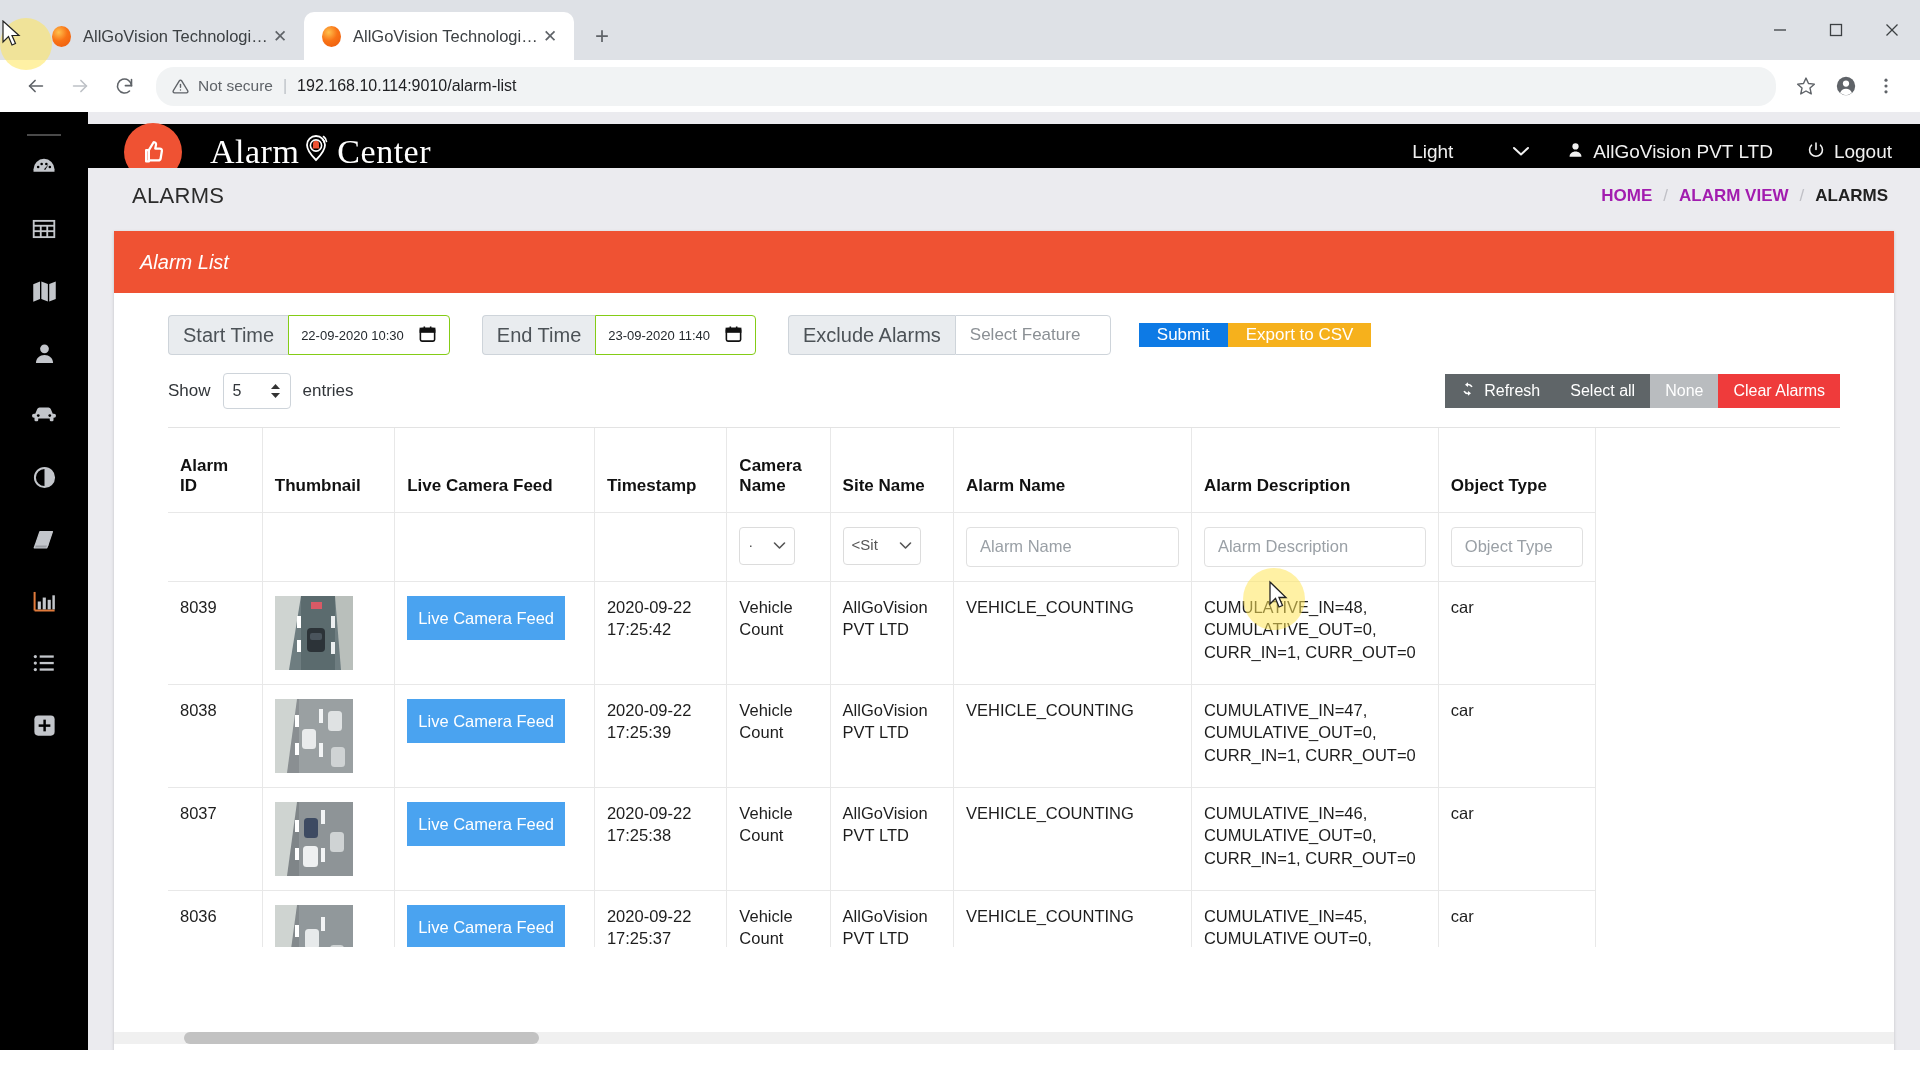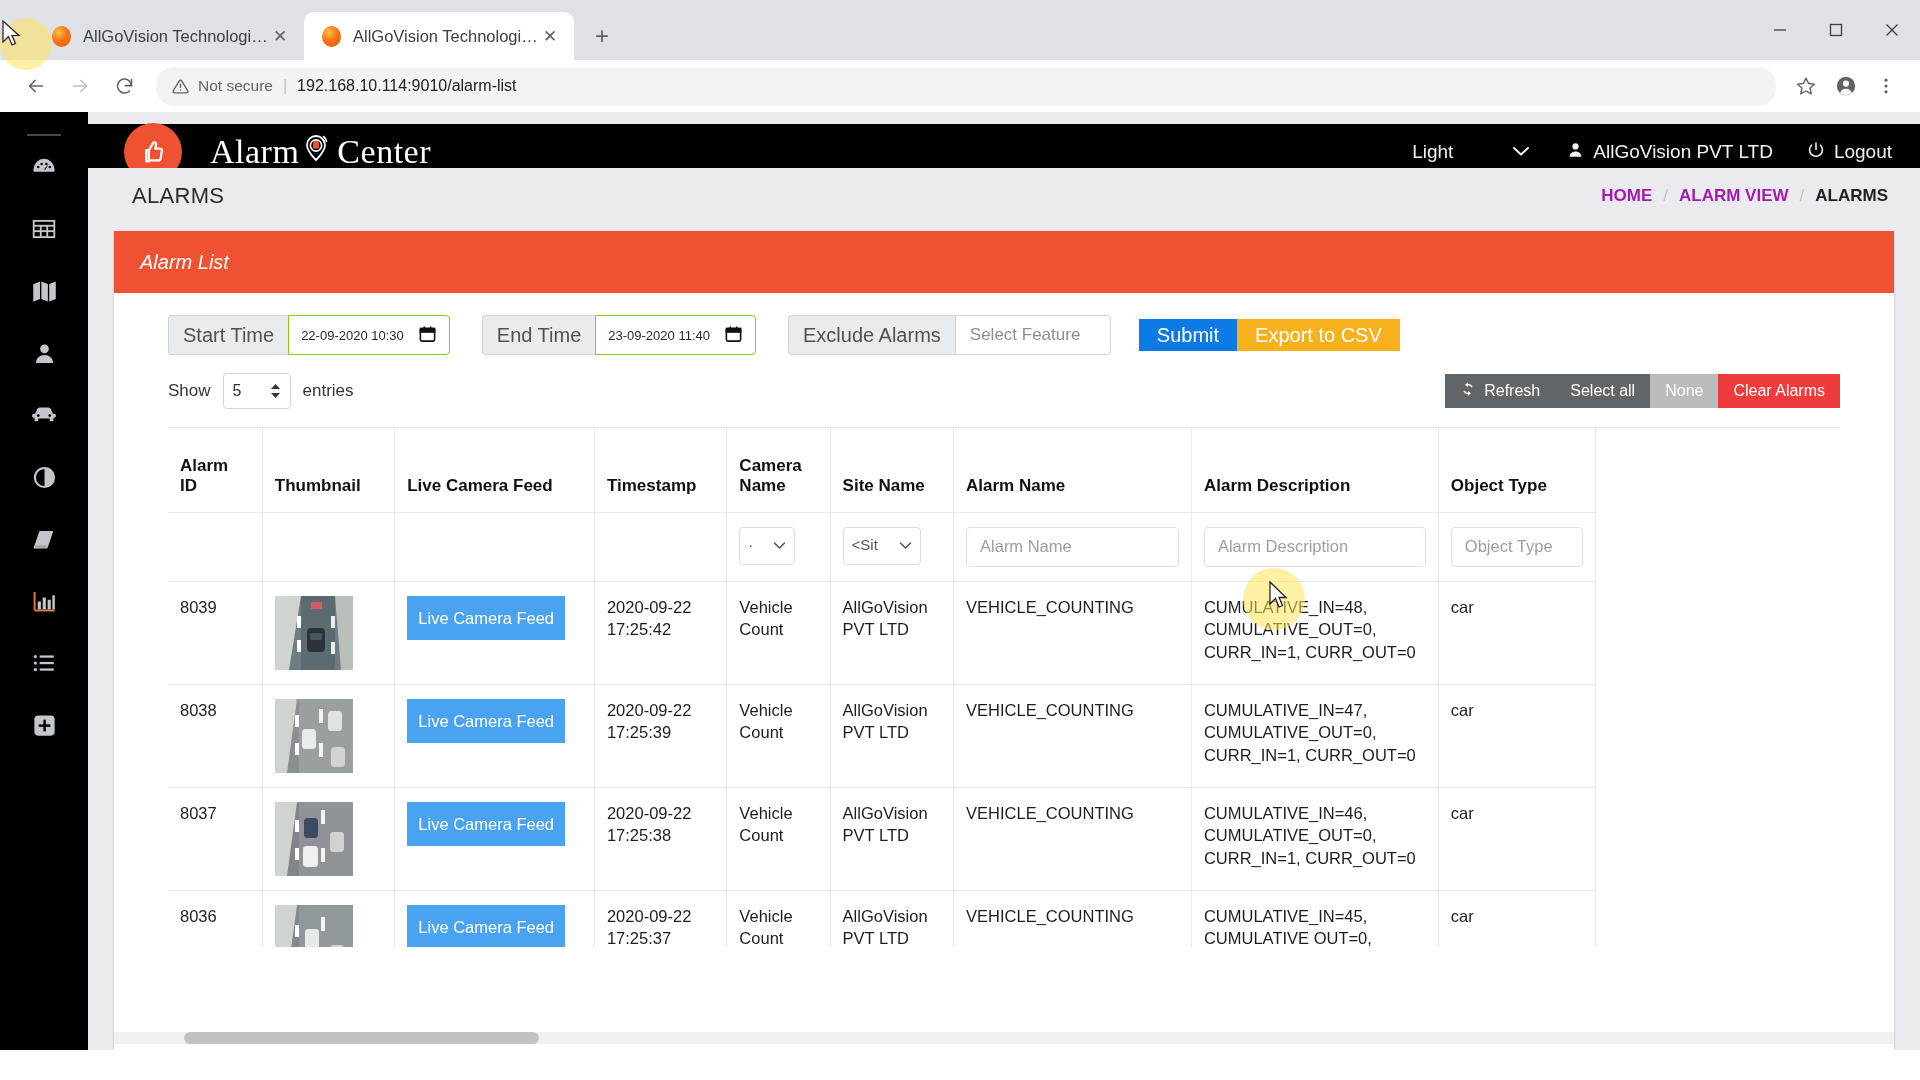--- a/index.html
+++ b/index.html
@@ -85,21 +85,21 @@
   .filters { display:flex; align-items:center; padding:22px 0 0 54px; gap:0; }
   .igroup { display:flex; align-items:stretch; height:40px; margin-right:32px; }
   .iaddon { background:#e9ecef; border:1px solid #ced4da; border-right:none; border-radius:4px 0 0 4px;
             display:flex; align-items:center; padding:0 14px; font-size:20px; color:#4c5257; white-space:nowrap; }
   .ifield { border:1px solid #84cc16; border-radius:0 4px 4px 0; display:flex; align-items:center;
             padding:0 12px; font-size:13px; color:#24292e; background:#fff; gap:14px; }
   .ifield .dateval { white-space:nowrap; }
   .cal-ico { color:#111; }
   .plainfield { border:1px solid #ced4da; border-radius:4px; display:flex; align-items:center;
                 padding:0 14px; font-size:17px; color:#8b9095; background:#fff; width:156px; height:40px; }
-  .btn { height:32px; display:flex; align-items:center; padding:8px 18px; font-size:20px; color:#fff; border:none; }
+  .btn { height:24px; display:flex; align-items:center; padding:8px 18px; font-size:17px; color:#fff; border:none; }
   .btn-submit { background:#0d7ae5; }
   .btn-csv { background:#f6b11c; }
 
   .showrow { display:flex; align-items:center; padding:18px 54px 0 54px; }
   .showtxt { font-size:17px; color:#32363a; }
   .numsel { width:68px; height:36px; margin:0 12px; border:1px solid #ced4da; border-radius:4px;
             display:flex; align-items:center; justify-content:space-between; padding:0 9px;
             font-size:16px; color:#32363a; background:#fff; }
   .spin { display:flex; flex-direction:column; align-items:center; gap:2px; color:#333; }
   .actions { margin-left:auto; display:flex; height:34px; }

